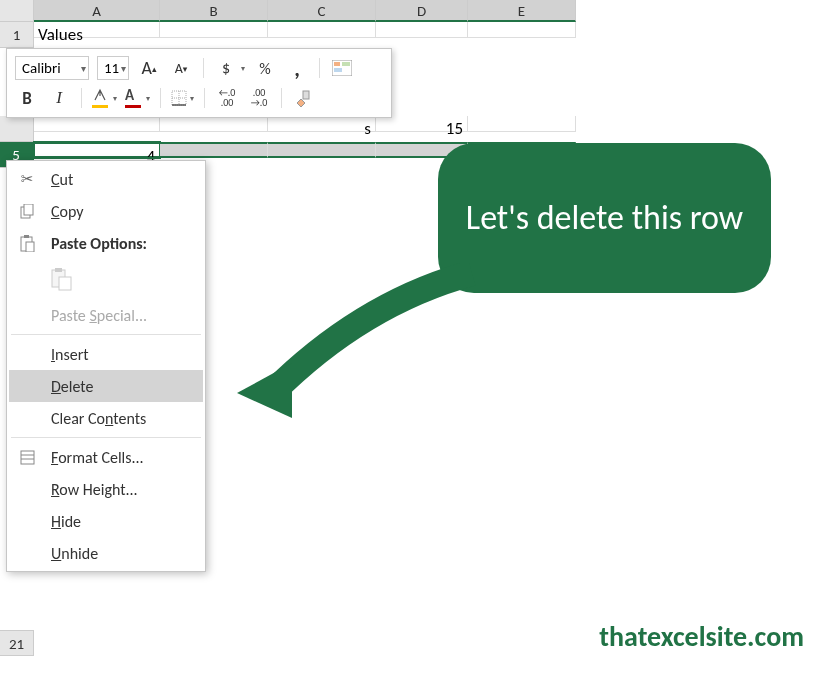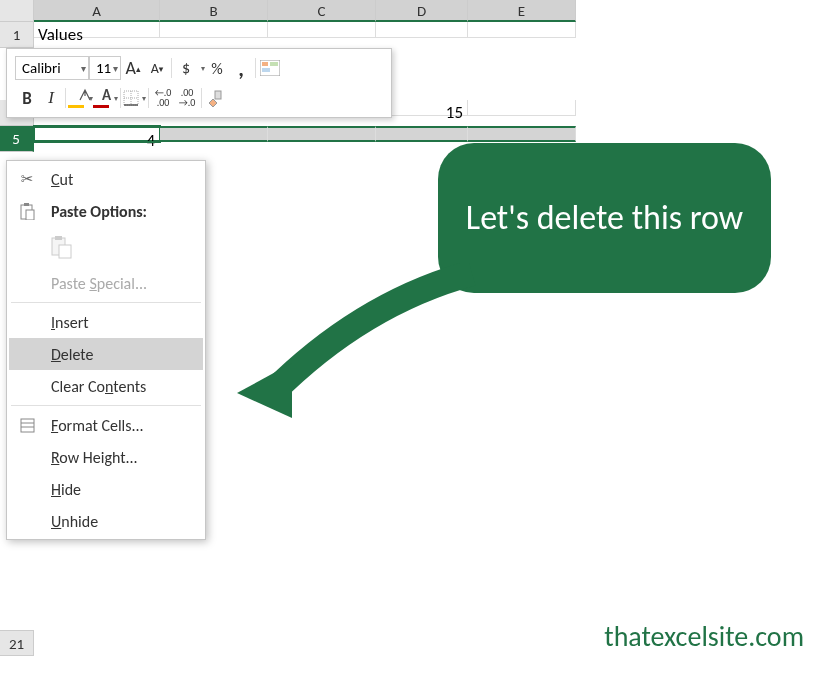--- a/index.html
+++ b/index.html
@@ -108,22 +108,21 @@
       background: #fff;
       border: 1px solid #c6c6c6;
       box-shadow: 2px 2px 6px rgba(0,0,0,0.2);
       padding: 4px 8px;
       z-index: 10;
     }
     .tb-row {
       display: flex;
       align-items: center;
       height: 30px;
-      gap: 0;
-      text-align: center;
+      gap: 8px;
     }
     .font-select {
       border: 1px solid #ccc;
       height: 24px;
       padding: 0 18px 0 6px;
       font-size: 15px;
       background: #fff;
       position: relative;
       display: flex;
       align-items: center;
@@ -257,21 +256,21 @@
       width: 260px;
       height: 160px;
     }
     
     
     .watermark {
       position: absolute;
       bottom: 22px;
       right: 30px;
       font-size: 28px;
-      font-weight: normal;
+      font-weight: bold;
       color: #217346;
     }
   </style>
 </head>
 <body>
 
 <div class="grid">
   <div class="col-headers">
     <div class="corner-cell"></div>
     <div class="col-header col-a selected">A</div>
@@ -282,21 +281,21 @@
   </div>
   <div class="row">
     <div class="row-header">1</div>
     <div class="cell col-a">Values</div>
     <div class="cell col-b"></div>
     <div class="cell col-c"></div>
     <div class="cell col-d"></div>
     <div class="cell col-e"></div>
   </div>
 
-  <div class="row" style="margin-top:52px">
+  <div class="row" style="margin-top:68px">
     <div class="row-header"></div>
     <div class="cell col-a"></div>
     <div class="cell col-b"></div>
     <div class="cell col-c right">s</div>
     <div class="cell col-d right">15</div>
     <div class="cell col-e"></div>
   </div>
   <div class="row selected">
     <div class="row-header selected">5</div>
     <div class="cell col-a right first">4</div>
@@ -394,20 +393,29 @@
   </div>
 </div>
 
 <div class="context-menu">
   <div class="menu-item">
     <div class="menu-icon">✂</div>
     <div class="menu-label"><span class="ul">C</span>u<span title="Cut">t</span></div>
   </div>
   <div class="menu-item">
     <div class="menu-icon">
+      <svg width="15" height="15" viewBox="0 0 15 15">
+          <rect x="1" y="3" width="9" height="11" fill="#fff" stroke="#888"></rect>
+          <rect x="4" y="0" width="9" height="11" fill="#fff" stroke="#888"></rect>
+        </svg>
+    </div>
+    <div class="menu-label"><span class="ul">C</span><span>opy</span></div>
+  </div>
+  <div class="menu-item">
+    <div class="menu-icon">
       <svg width="15" height="17" viewBox="0 0 15 17">
           <rect x="1" y="2" width="11" height="14" fill="#fff" stroke="#888"></rect>
           <rect x="4" y="0" width="5" height="3" fill="#888"></rect>
           <rect x="6" y="7" width="8" height="10" fill="#fff" stroke="#888"></rect>
         </svg>
     </div>
     <div class="menu-label menu-bold">Paste Options:</div>
   </div>
   <div style="display:flex;padding:4px 0">
     <div class="paste-opt-icon">

